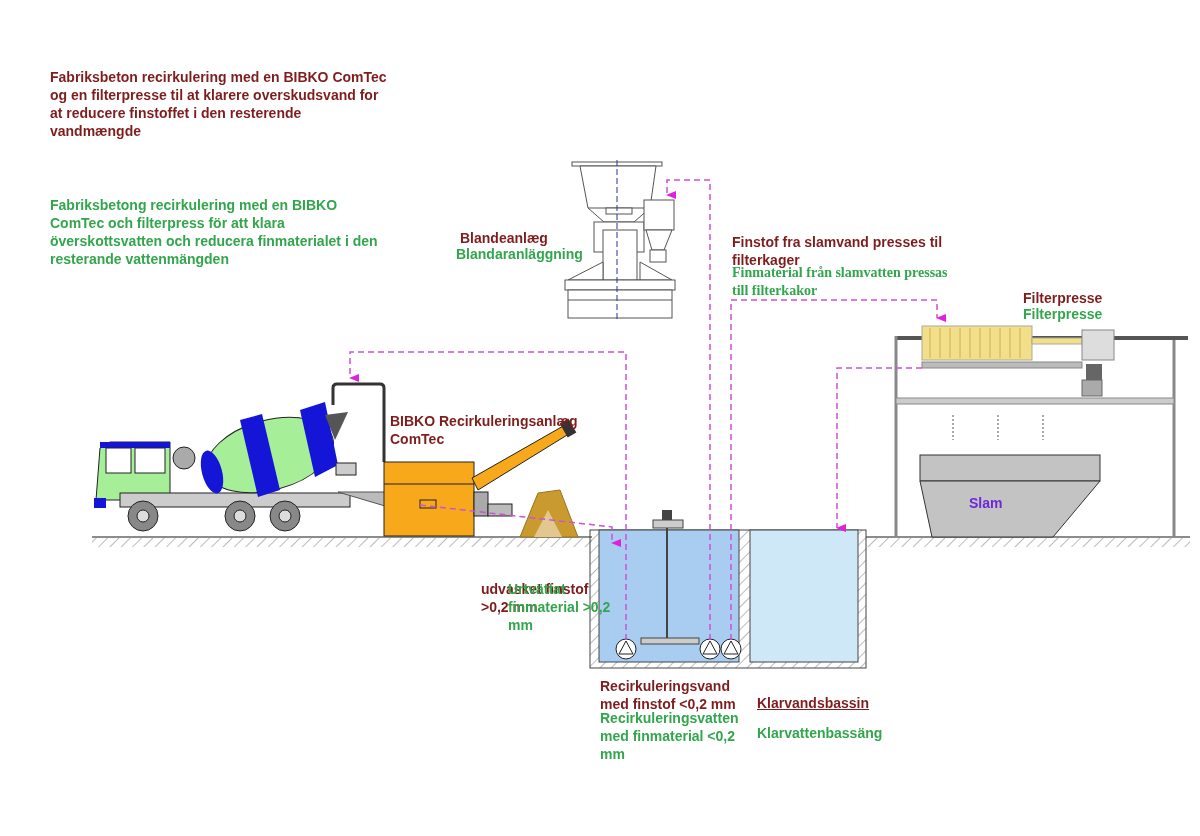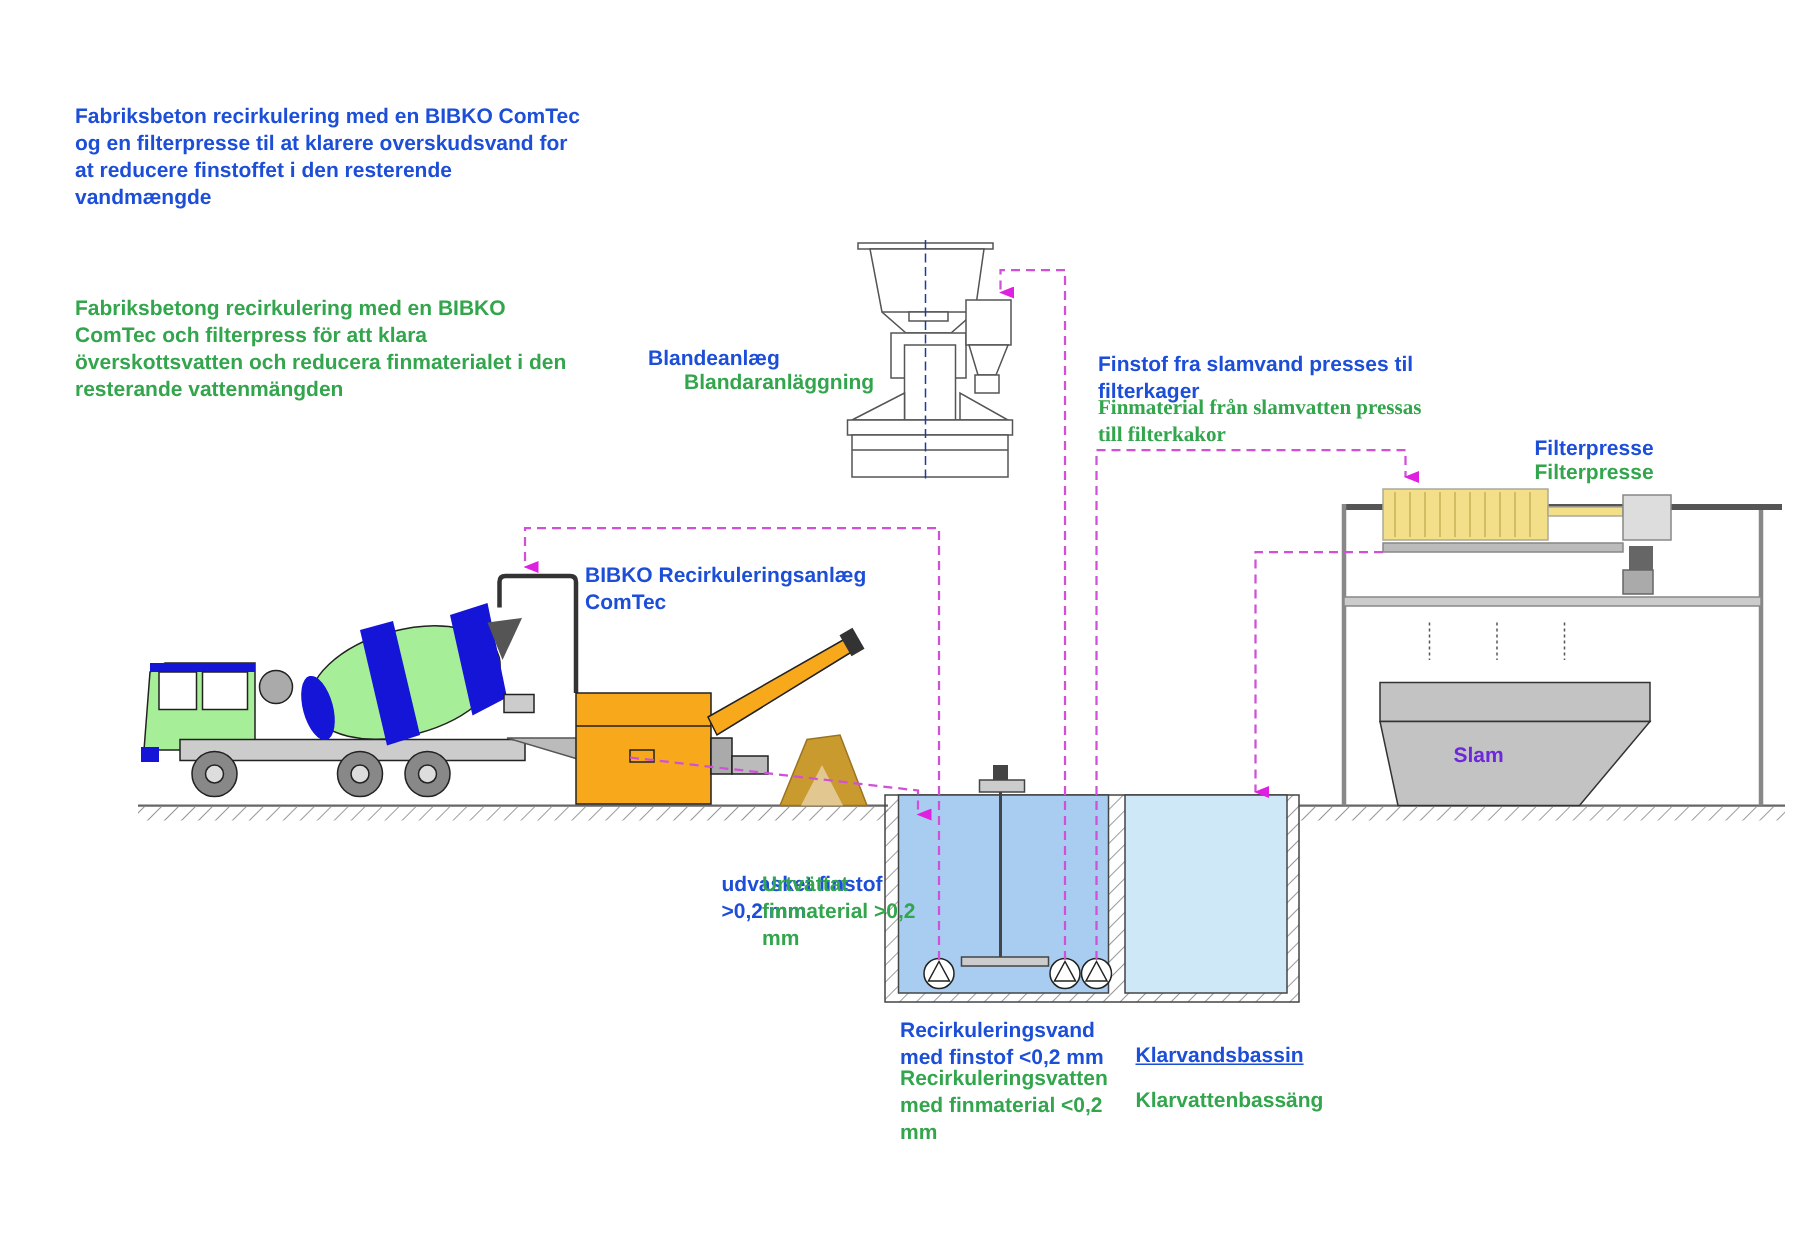--- a/index.html
+++ b/index.html
@@ -1,18 +1,18 @@
 <!DOCTYPE html>
 <html><head>
 <meta charset="utf-8">
 <style>
   html, body { margin:0; padding:0; background:#ffffff; }
   body { width:1200px; height:836px; position:relative; overflow:hidden; font-family:"Liberation Sans", sans-serif; }
   .lbl { position:absolute; font-weight:bold; font-size:14px; line-height:18px; white-space:pre-line; }
-  .blue { color:#1d4ed8; }
+  .blue { color:#7f1d1d; }
   .green { color:#33a64d; }
   svg { position:absolute; left:0; top:0; }
 </style>
 </head>
 <body>
 
 <svg width="1200" height="836" viewBox="0 0 1200 836">
   <defs>
     <pattern id="hatch" width="8" height="8" patternUnits="userSpaceOnUse" patternTransform="rotate(45)">
       <line x1="0" y1="0" x2="0" y2="8" stroke="#777" stroke-width="1"></line>
@@ -156,32 +156,32 @@
 
 <div class="lbl blue" style="left:50px;top:68px;">Fabriksbeton recirkulering med en BIBKO ComTec
 og en filterpresse til at klarere overskudsvand for
 at reducere finstoffet i den resterende
 vandmængde</div>
 <div class="lbl green" style="left:50px;top:160px;margin-top:36px;">Fabriksbetong recirkulering med en BIBKO
 ComTec och filterpress för att klara
 överskottsvatten och reducera finmaterialet i den
 resterande vattenmängden</div>
 
-<div class="lbl blue" style="left:432px;top:229px;">Blandeanlæg</div>
+<div class="lbl blue" style="left:460px;top:229px;">Blandeanlæg</div>
 <div class="lbl green" style="left:456px;top:245px;text-align:right;">Blandaranläggning</div>
 
 <div class="lbl blue" style="left:732px;top:233px;">Finstof fra slamvand presses til
 filterkager</div>
 <div class="lbl green" style="left:732px;top:264px;font-family:Liberation Serif, serif;">Finmaterial från slamvatten pressas
 till filterkakor</div>
 
 <div class="lbl blue" style="left:1023px;top:289px;">Filterpresse</div>
 <div class="lbl green" style="left:1023px;top:305px;">Filterpresse</div>
 
-<div class="lbl blue" style="left:390px;top:374px;">BIBKO Recirkuleringsanlæg
+<div class="lbl blue" style="left:390px;top:412px;">BIBKO Recirkuleringsanlæg
 ComTec</div>
 
 <div class="lbl blue" style="left:481px;top:580px;">udvasket finstof
 &gt;0,2 mm</div>
 <div class="lbl green" style="left:481px;top:580px;margin-left:27px;">Urtvättat
 finmaterial &gt;0,2
 mm</div>
 
 <div class="lbl blue" style="left:600px;top:677px;">Recirkuleringsvand
 med finstof &lt;0,2 mm</div>

